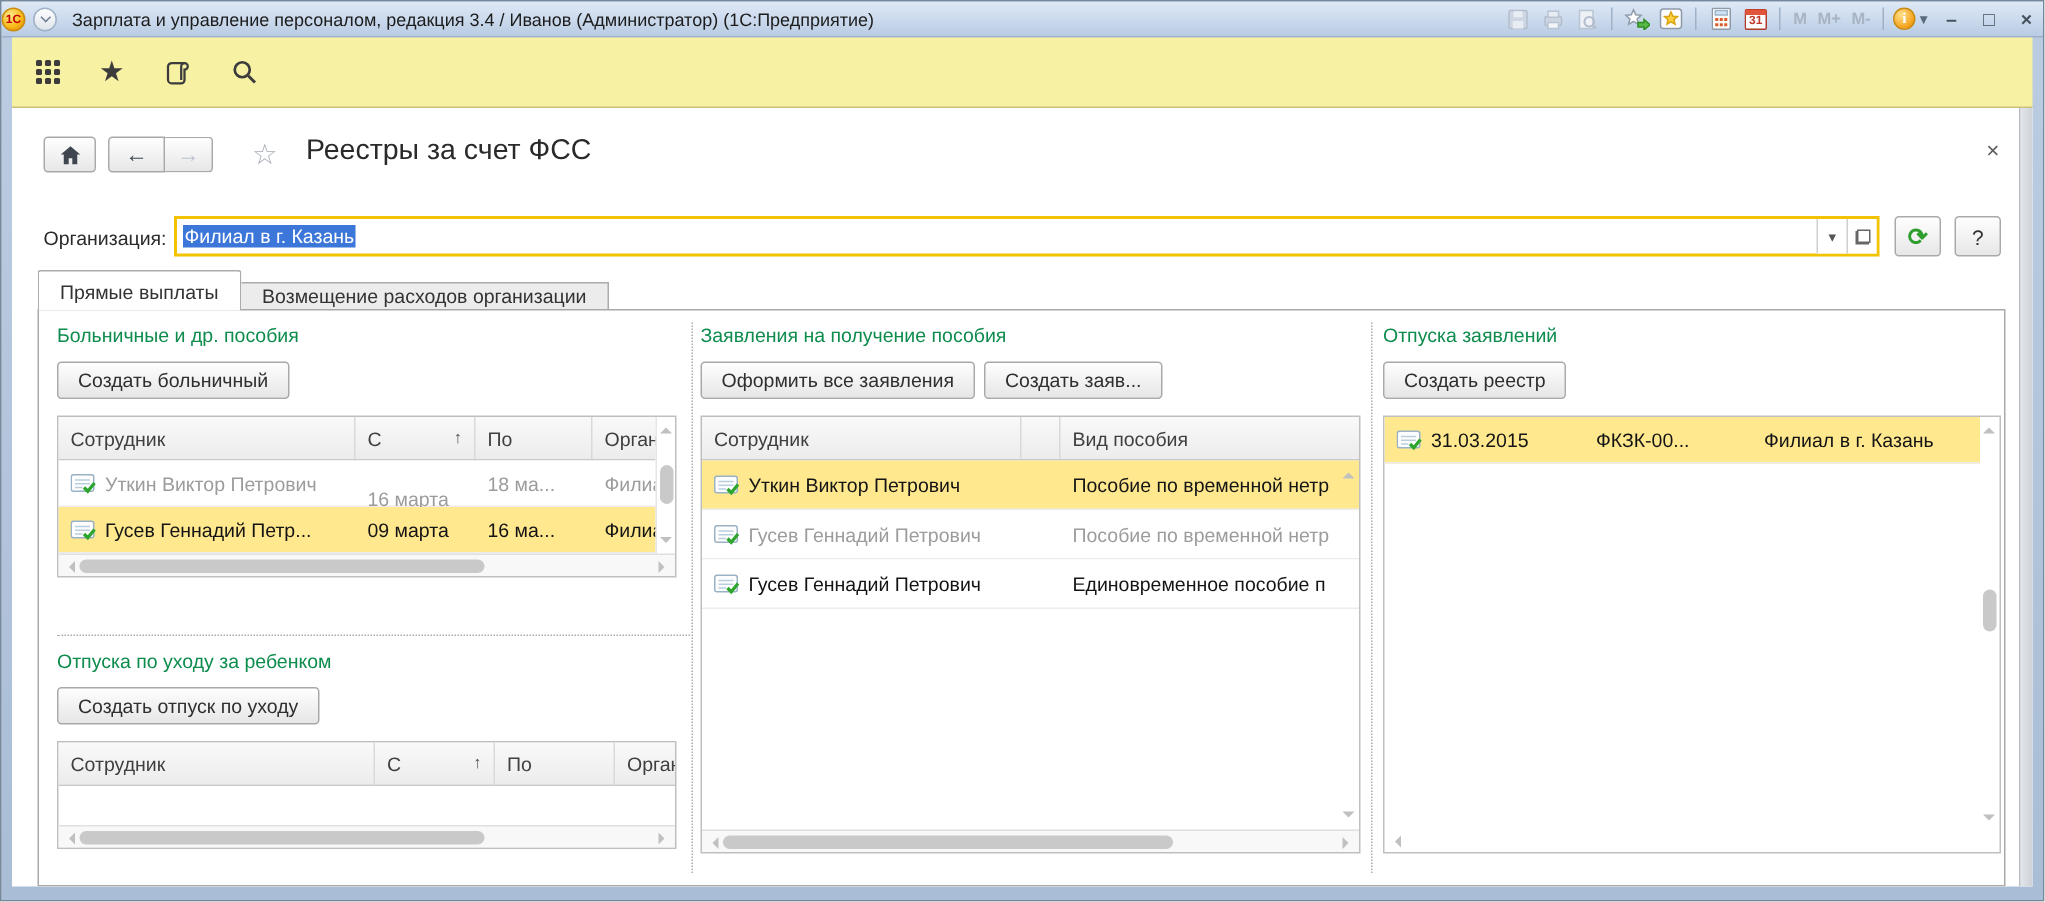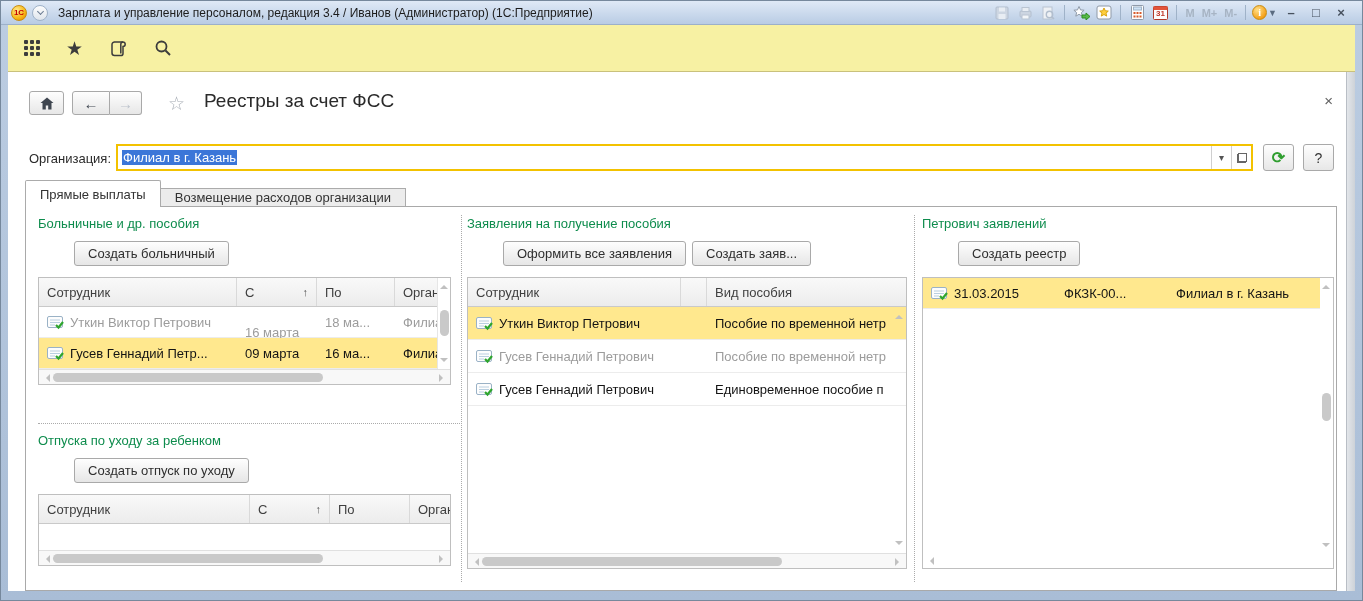--- a/index.html
+++ b/index.html
@@ -4,21 +4,21 @@
 <style>
   * { box-sizing: border-box; margin: 0; padding: 0; }
   html,body { width:1363px; height:601px; background:#e9e9e9; font-family:"Liberation Sans", sans-serif; }
 
   .window { position:relative; width:1363px; height:601px; border:1px solid #76889c;
             background:linear-gradient(#bccde2,#a9bdd6); overflow:hidden; }
 
   
   .titlebar { position:absolute; top:0; left:0; right:0; height:24px;
               background:linear-gradient(#dfe9f6,#b9cce4); border-bottom:1px solid #9cb0c9;
-              display:flex; align-items:center; padding:0 10px; font-size:12px; color:#1c1c1c; }
+              display:flex; align-items:center; padding:0 0; font-size:12px; color:#1c1c1c; }
   .logo { width:16px; height:16px; border-radius:50%; background:radial-gradient(circle at 35% 30%, #ffe98a, #f7b815 60%, #e07607);
           color:#c40000; font-size:8px; font-weight:bold; display:flex; align-items:center; justify-content:center; margin-right:5px; border:1px solid #c98c10;}
   .sysmenu { width:16px; height:16px; border-radius:50%; background:linear-gradient(#fdfdfd,#dfe5ec); border:1px solid #9fb2c8;
              display:flex; align-items:center; justify-content:center; margin-right:10px; }
   .sysmenu i { border:solid #6b7c92; border-width:0 1.5px 1.5px 0; padding:2px; transform:rotate(45deg); margin-top:-2px;}
   .tb-title { white-space:nowrap; }
   .tb-icons { margin-left:auto; display:flex; align-items:center; gap:3px; }
   .tbi { width:20px; height:17px; display:flex; align-items:center; justify-content:center; }
   .tb-sep { width:1px; height:15px; background:#9fb2c8; margin:0 3px; }
   .mem { font-size:11px; font-weight:bold; color:#a7b4c4; width:auto; padding:0 2px; }
@@ -77,21 +77,21 @@
   
   .panel { position:absolute; top:0; bottom:0; }
   .p-left { left:12px; width:422px; }
   .p-mid { left:441px; width:440px; }
   .p-right { left:896px; width:412px; }
   .vsep { position:absolute; top:8px; bottom:8px; width:0; border-left:1px dotted #ababab; }
   .hsep { position:absolute; left:12px; width:422px; border-top:1px dotted #ababab; }
   .phead { position:absolute; left:0; top:9px; font-size:13px; color:#0e8c4d; white-space:nowrap; }
   .btn { position:absolute; height:25px; padding:0 13px; background:linear-gradient(#fefefe,#e6e6e6);
          border:1px solid #a9a9a9; border-radius:3px; font-size:13px; color:#2f2f2f;
-         display:flex; align-items:center; white-space:nowrap; font-family:"Liberation Sans",sans-serif;margin-left:36px; }
+         display:flex; align-items:center; white-space:nowrap; font-family:"Liberation Sans",sans-serif; }
 
   
   .tbl { position:absolute; border:1px solid #bfbfbf; background:#fff; overflow:hidden; display:flex; flex-direction:column; }
   .thead { height:29px; flex:none; background:linear-gradient(#f9f9f9,#ececec); border-bottom:1px solid #c9c9c9;
            display:flex; font-size:13px; color:#3f3f3f; }
   .th { display:flex; align-items:center; padding:0 8px; border-right:1px solid #d9d9d9; overflow:hidden; white-space:nowrap; flex:none; }
   .th:last-child { border-right:none; }
   .sortarr { margin-left:auto; font-size:11px; color:#555; padding-left:6px; }
   .trow { height:31px; flex:none; display:flex; align-items:center; font-size:13px; color:#141414;
           border-bottom:1px solid #ececec; background:#fff; }
@@ -418,21 +418,21 @@
               <span class="harr l"></span>
               <div class="hthumb" style="left:14px; width:300px;"></div>
               <span class="harr r"></span>
             </div>
           </div>
         </div>
 
         <div class="vsep" style="left:888px;"></div>
 
         <div class="panel p-right">
-          <div class="phead">Петрович заявлений</div>
+          <div class="phead">Отпуска заявлений</div>
           <div class="btn" style="left:0; top:34px;">Создать реестр</div>
 
           <div class="tbl" style="left:0; top:70px; width:412px; height:292px;">
             <div style="display:flex; flex:1; min-height:0;">
               <div style="flex:1; display:flex; flex-direction:column; min-width:0;">
                 <div class="trow sel">
                   <div class="td" style="width:133px;">
                     <svg width="17" height="15" viewBox="0 0 17 15">
                         <rect x="0.5" y="1.5" width="15" height="11" rx="1.5" fill="#fdfdfd" stroke="#9ab2c6"></rect>
                         <line x1="3" y1="5" x2="13" y2="5" stroke="#b9cfe0"></line>

